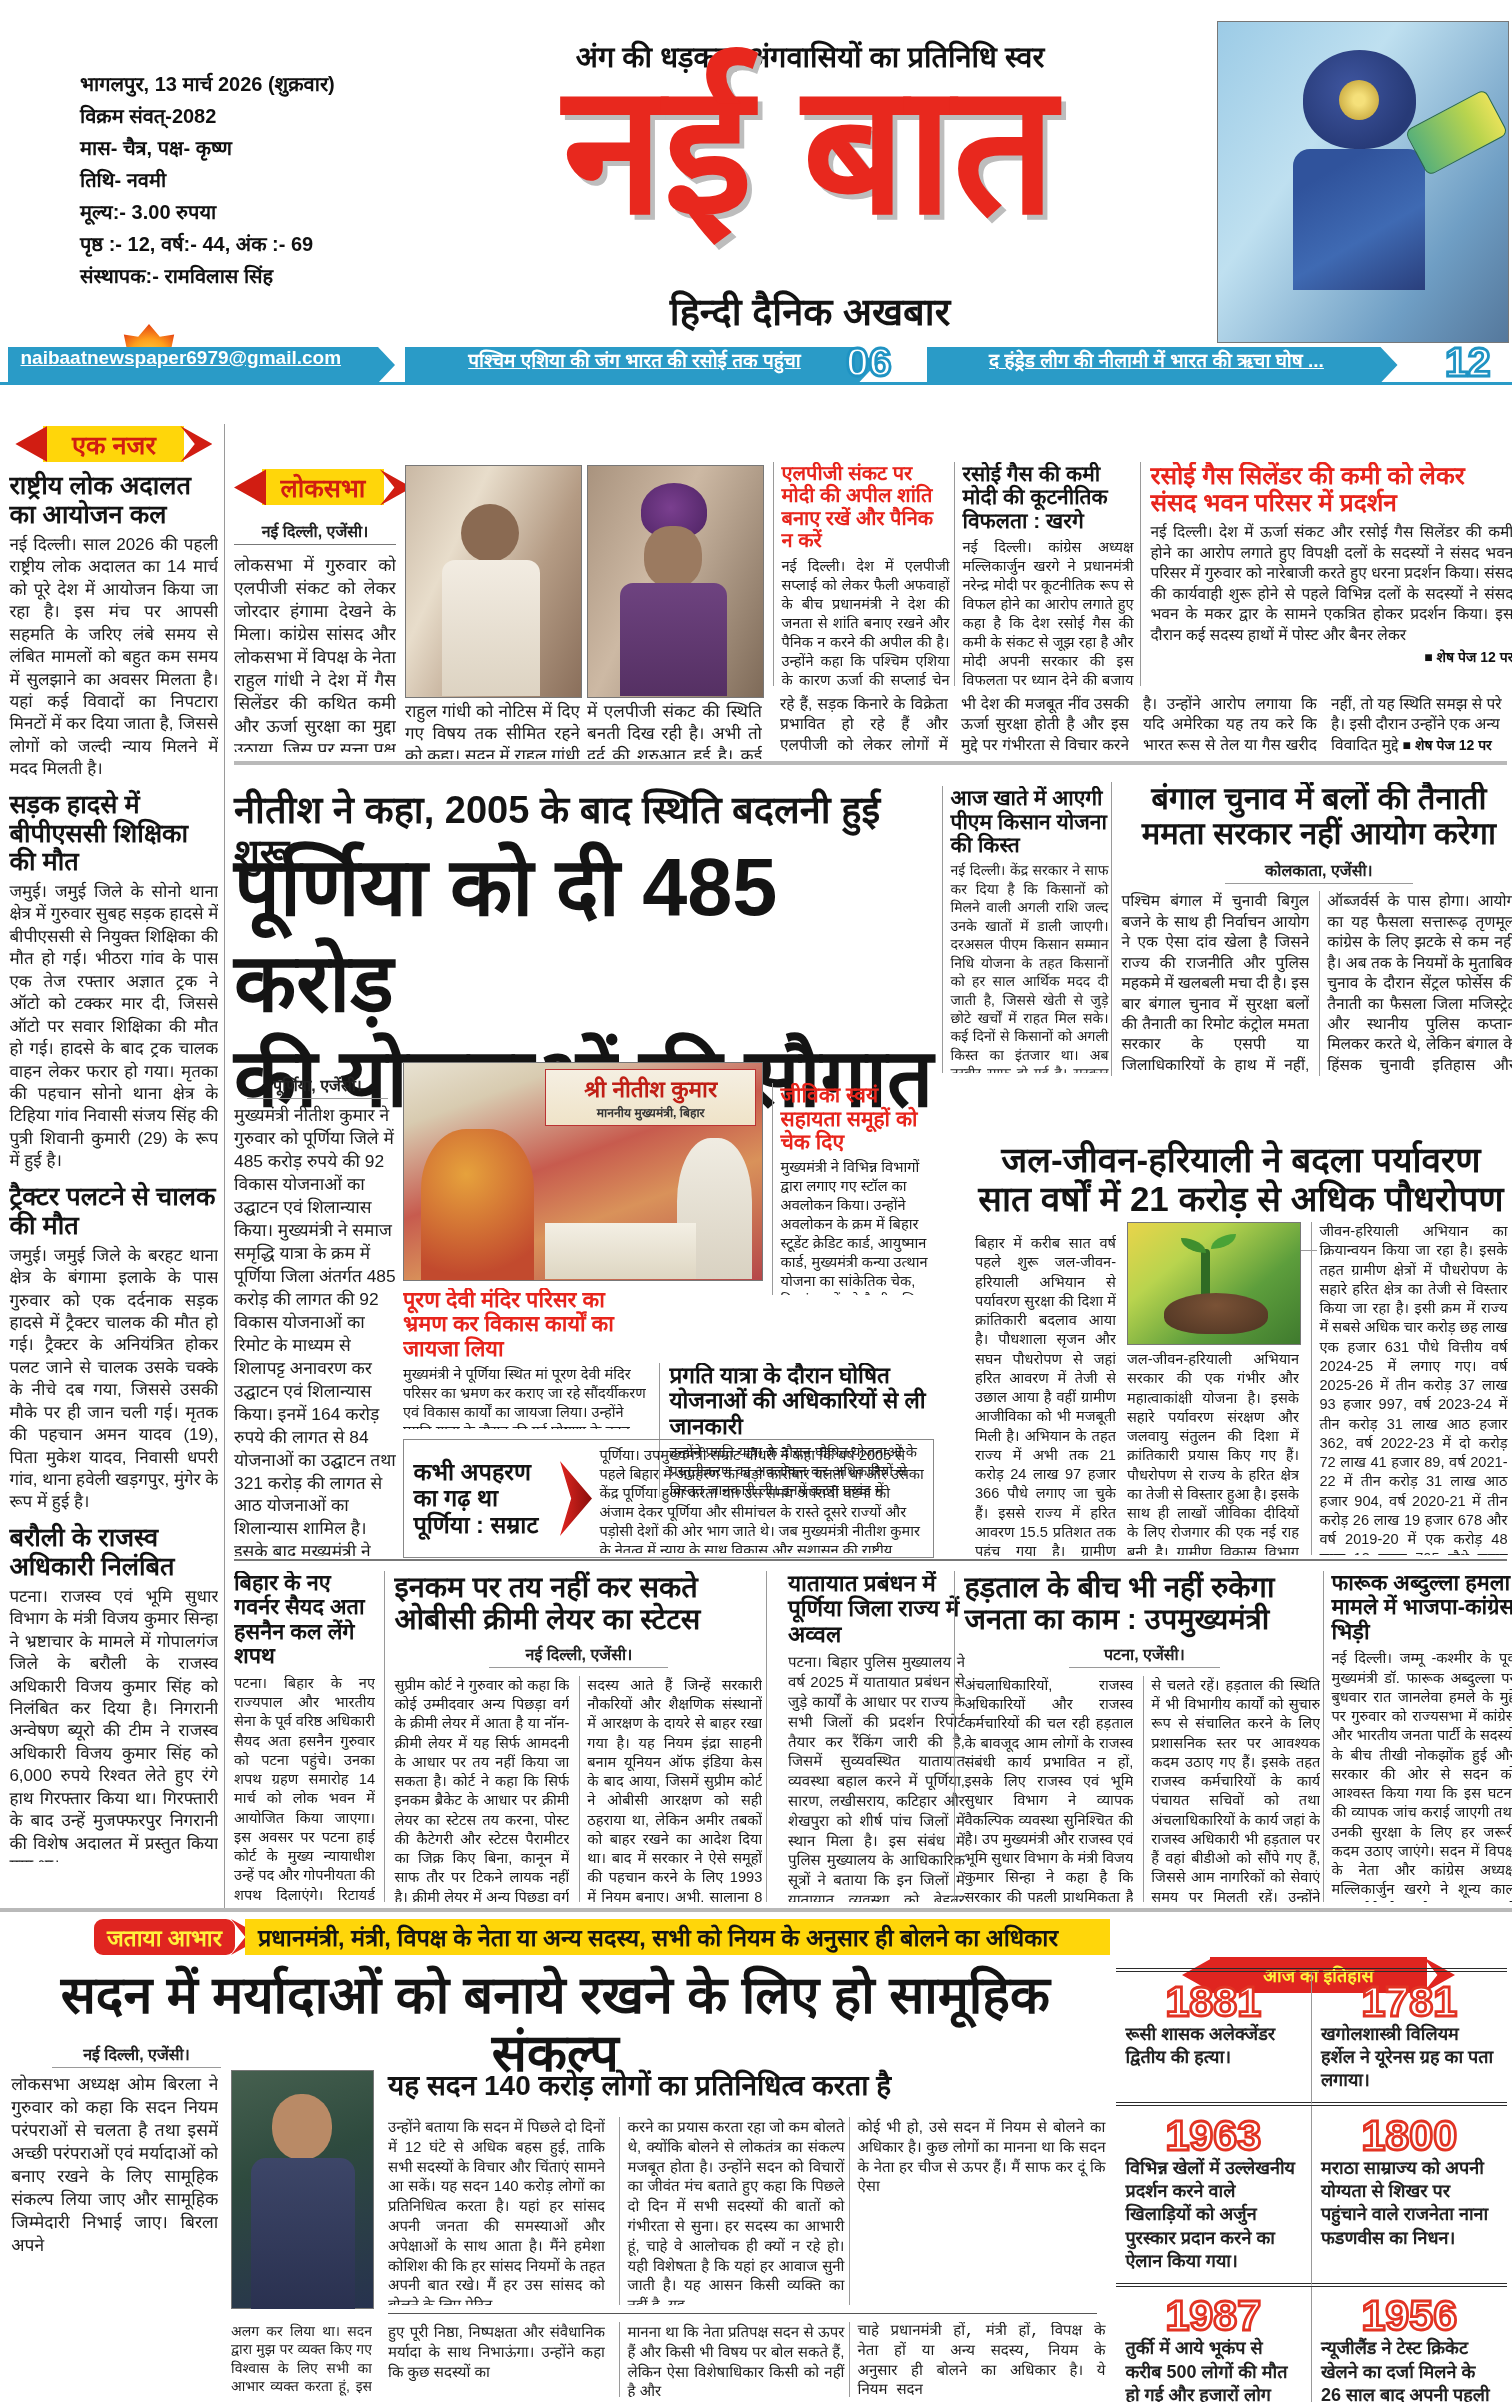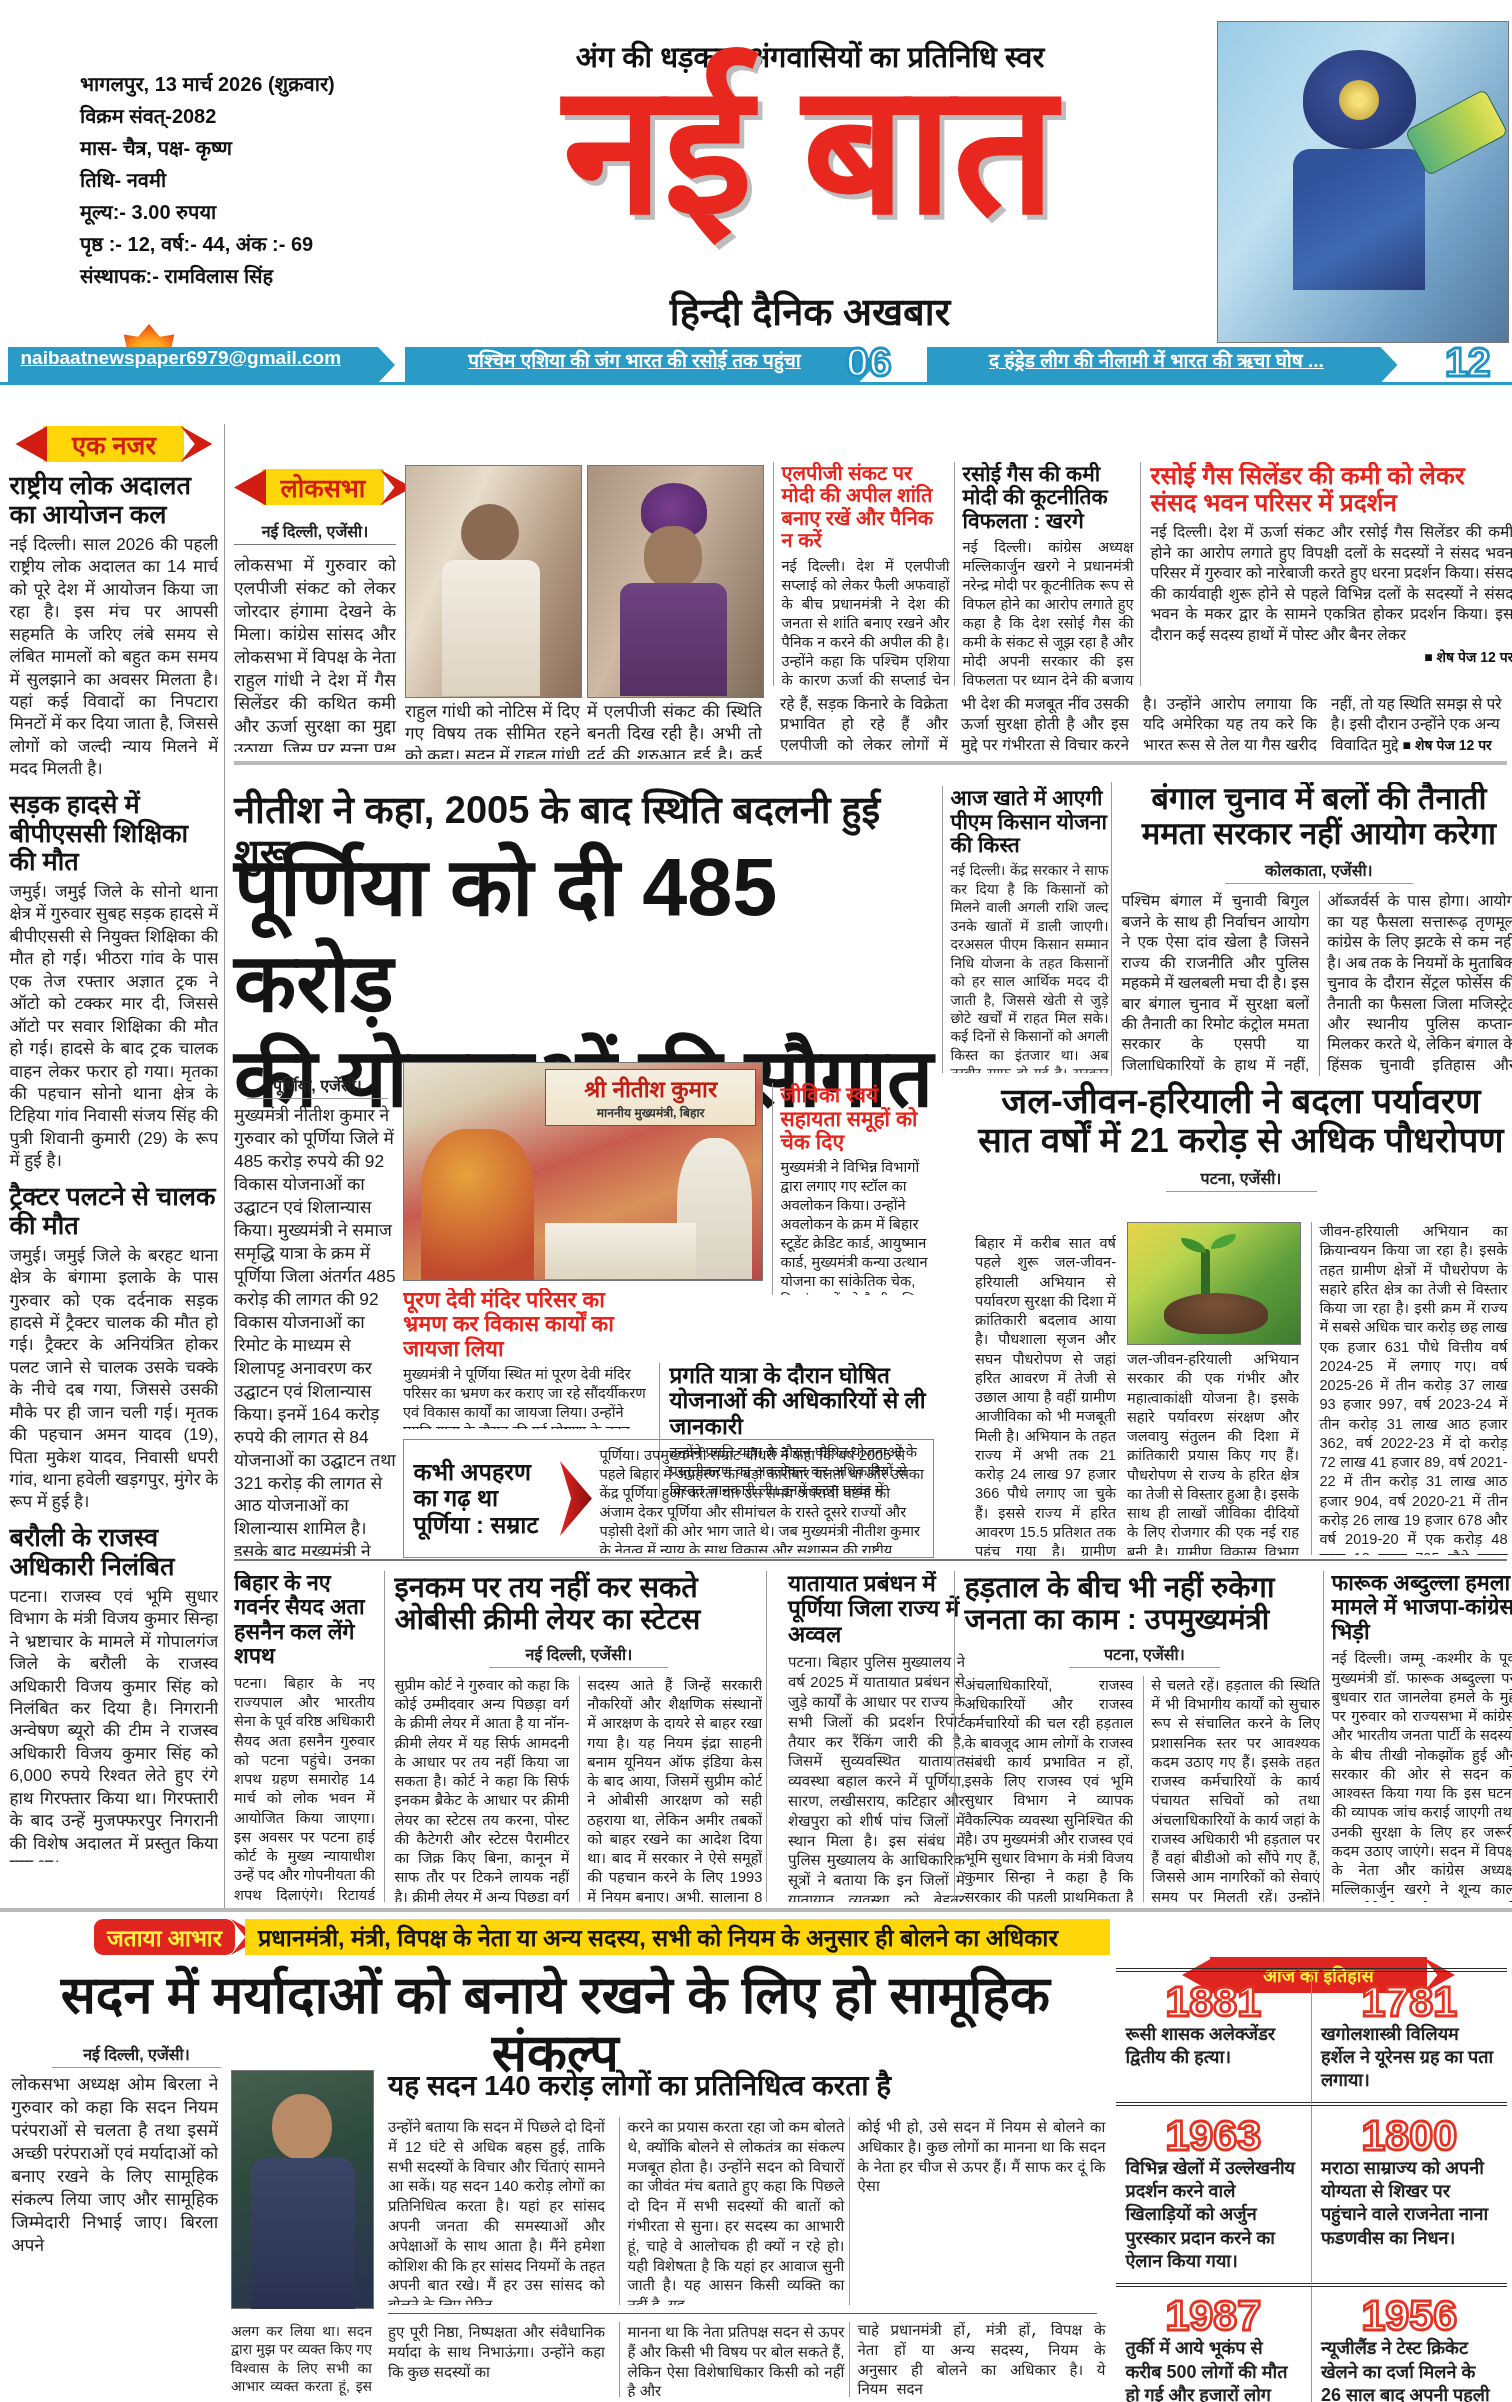--- a/index.html
+++ b/index.html
@@ -207,21 +207,21 @@
 
   <div class="abs clip colrule" style="left:1111px;top:782px;width:395px;height:294px;padding-left:9.4px;">
     <div class="hd" style="font-size:31px;text-align:center;margin-bottom:5.6px;">बंगाल चुनाव में बलों की तैनाती ममता सरकार नहीं आयोग करेगा</div>
     <div class="by" style="width:188px;margin:0 auto 7.5px;">कोलकाता, एजेंसी।</div>
     <div style="display:flex;gap:9.4px;">
       <div class="bodytx clip" style="width:188px;height:202px;font-size:15.5px;">पश्चिम बंगाल में चुनावी बिगुल बजने के साथ ही निर्वाचन आयोग ने एक ऐसा दांव खेला है जिसने राज्य की राजनीति और पुलिस महकमे में खलबली मचा दी है। इस बार बंगाल चुनाव में सुरक्षा बलों की तैनाती का रिमोट कंट्रोल ममता सरकार के एसपी या जिलाधिकारियों के हाथ में नहीं, बल्कि सीधे चुनाव आयोग के पुलिस</div>
       <div class="bodytx clip colrule" style="width:188px;height:202px;font-size:15.5px;padding-left:7.5px;">ऑब्जर्वर्स के पास होगा। आयोग का यह फैसला सत्तारूढ़ तृणमूल कांग्रेस के लिए झटके से कम नहीं है। अब तक के नियमों के मुताबिक चुनाव के दौरान सेंट्रल फोर्सेस की तैनाती का फैसला जिला मजिस्ट्रेट और स्थानीय पुलिस कप्तान मिलकर करते थे, लेकिन बंगाल के हिंसक चुनावी इतिहास और विपक्षी दलों की शिकायतों को देखते हुए आयोग ने इस विशेषाधिकार को छीन लिया है।</div>
     </div>
   </div>
 
-  <div class="abs" style="left:975px;top:1081px;width:532px;">
+  <div class="abs" style="left:975px;top:1140px;width:532px;">
     <div class="hd" style="font-size:35px;text-align:center;">जल-जीवन-हरियाली ने बदला पर्यावरण</div>
     <div class="hd" style="font-size:35px;text-align:center;">सात वर्षों में 21 करोड़ से अधिक पौधरोपण</div>
     <div class="by" style="width:151px;margin:5.6px auto;">पटना, एजेंसी।</div>
   </div>
   <div class="abs clip bodytx" style="left:975px;top:1234px;width:141px;height:322px;font-size:14.6px;">बिहार में करीब सात वर्ष पहले शुरू जल-जीवन-हरियाली अभियान से पर्यावरण सुरक्षा की दिशा में क्रांतिकारी बदलाव आया है। पौधशाला सृजन और सघन पौधरोपण से जहां हरित आवरण में तेजी से उछाल आया है वहीं ग्रामीण आजीविका को भी मजबूती मिली है। अभियान के तहत राज्य में अभी तक 21 करोड़ 24 लाख 97 हजार 366 पौधे लगाए जा चुके हैं। इससे राज्य में हरित आवरण 15.5 प्रतिशत तक पहुंच गया है। ग्रामीण विकास मंत्री श्रवण कुमार ने कहा कि विश्व स्तर पर जलवायु परिवर्तन की समस्या एक ज्वलंत मुद्दा है। इससे बचने के उपाय में पौधरोपण बहुत ही आवश्यक है।</div>
   <div class="abs" style="left:1127px;top:1222px;width:174px;height:333px;">
     <div class="photo" style="left:0;top:0;width:172px;height:121px;background:linear-gradient(140deg,#e9d44a 0%,#b9d44e 30%,#5d9e3c 65%,#3f7a2e 100%);">
       <div class="abs" style="left:73px;top:26px;width:9.4px;height:49px;background:#2f6b24;border-radius:3.8px;"></div>
       <div class="abs" style="left:53px;top:15px;width:24.5px;height:15px;background:#3f8f2e;border-radius:0 100% 0 100%;"></div>
       <div class="abs" style="left:83px;top:11.3px;width:24.5px;height:15px;background:#49a336;border-radius:100% 0 100% 0;"></div>

